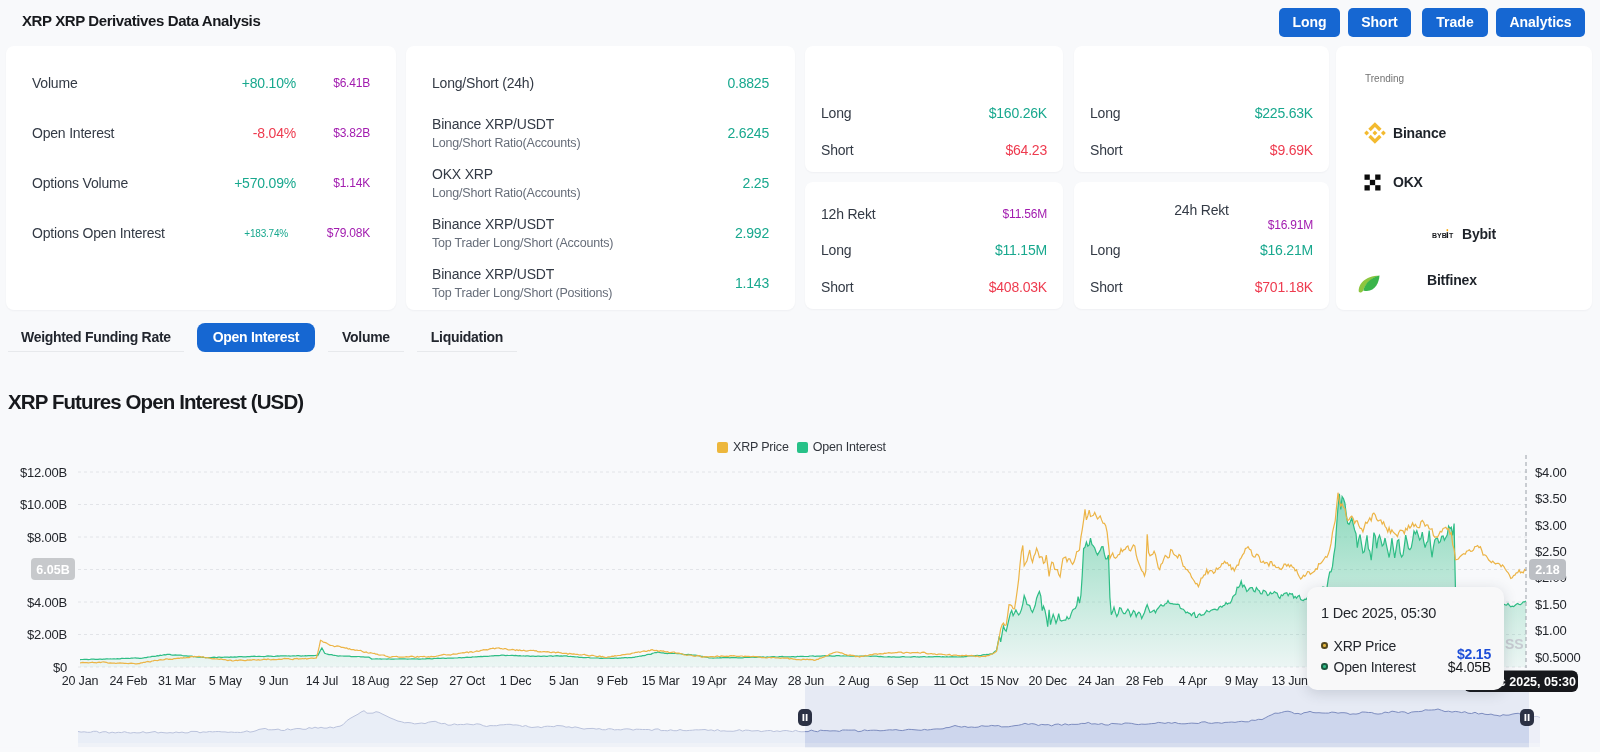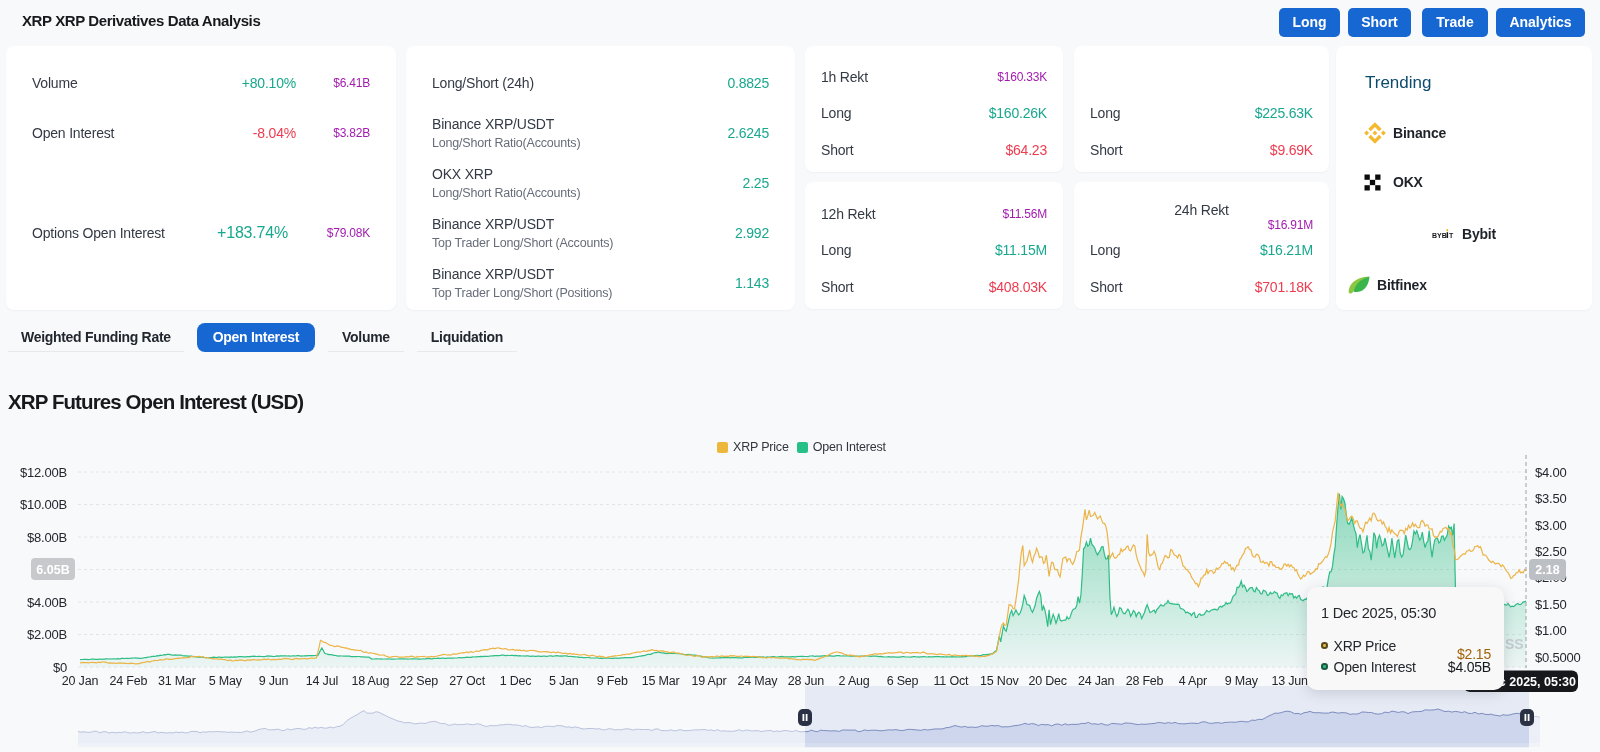--- a/index.html
+++ b/index.html
@@ -31,23 +31,28 @@
   <div class="row" style="top:25px; height:24px;">
       <span class="lbl">Volume</span>
       <span class="grn" style="margin-left:auto; font-size:14px; letter-spacing:-0.2px;">+80.10%</span>
       <span class="val" style="width:74px; text-align:right;">$6.41B</span>
     </div>
   <div class="row" style="top:75px; height:24px;">
       <span class="lbl">Open Interest</span>
       <span class="red" style="margin-left:auto; font-size:14px; letter-spacing:-0.2px;">-8.04%</span>
       <span class="val" style="width:74px; text-align:right;">$3.82B</span>
     </div>
+  <div class="row" style="top:125px; height:24px;">
+      <span class="lbl">Options Volume</span>
+      <span class="grn" style="margin-left:auto; font-size:14px; letter-spacing:-0.2px;">+570.09%</span>
+      <span class="val" style="width:74px; text-align:right;">$1.14K</span>
+    </div>
   <div class="row" style="top:175px; height:24px;">
       <span class="lbl">Options Open Interest</span>
-      <span class="grn" style="margin-left:auto; font-size:16px; letter-spacing:-0.2px;">+183.74%</span>
+      <span class="grn" style="margin-left:auto; font-size:10px; letter-spacing:-0.2px;">+183.74%</span>
       <span class="val" style="width:82px; text-align:right;">$79.08K</span>
     </div>
 </div>
 
 <div class="card" style="left:406px; top:46px; width:389px; height:264px;">
   <div class="row" style="top:25px; height:24px;">
       <span class="lbl">Long/Short (24h)</span>
       <span class="grn" style="margin-left:auto; font-size:14px; letter-spacing:-0.2px;">0.8825</span>
     </div>
   <div class="row" style="top:66px; height:42px;">
@@ -62,24 +67,20 @@
       <span><span class="lbl">Binance XRP/USDT</span><br><span class="sub">Top Trader Long/Short (Accounts)</span></span>
       <span class="grn" style="margin-left:auto; font-size:14px; letter-spacing:-0.2px;">2.992</span>
     </div>
   <div class="row" style="top:216px; height:42px;">
       <span><span class="lbl">Binance XRP/USDT</span><br><span class="sub">Top Trader Long/Short (Positions)</span></span>
       <span class="grn" style="margin-left:auto; font-size:14px; letter-spacing:-0.2px;">1.143</span>
     </div>
 </div>
 
 <div class="card" style="left:805px; top:46px; width:258px; height:126px;">
-  <div class="row" style="left:16px; right:16px; top:19px; height:24px;">
-      <span class="lbl">1h Rekt</span>
-      <span class="val" style="margin-left:auto;">$160.33K</span>
-    </div>
   <div class="row" style="left:16px; right:16px; top:55px; height:24px;">
       <span class="lbl">Long</span>
       <span class="grn" style="margin-left:auto; font-size:14px; letter-spacing:-0.2px;">$160.26K</span>
     </div>
   <div class="row" style="left:16px; right:16px; top:92px; height:24px;">
       <span class="lbl">Short</span>
       <span class="red" style="margin-left:auto; font-size:14px; letter-spacing:-0.2px;">$64.23</span>
     </div>
 </div>
 <div class="card" style="left:1074px; top:46px; width:255px; height:126px;">
@@ -115,21 +116,21 @@
       <span class="lbl">Long</span>
       <span class="grn" style="margin-left:auto; font-size:14px; letter-spacing:-0.2px;">$16.21M</span>
     </div>
   <div class="row" style="left:16px; right:16px; top:93px; height:24px;">
       <span class="lbl">Short</span>
       <span class="red" style="margin-left:auto; font-size:14px; letter-spacing:-0.2px;">$701.18K</span>
     </div>
 </div>
 
 <div class="card" style="left:1336px; top:46px; width:256px; height:264px;">
-  <div class="abs" style="left:29px; top:27px; font-size:17px; color:#0c4a6e;">Trending</div>
+  <div class="abs" style="left:29px; top:27px; font-size:10px; color:#737373;">Trending</div>
   <div class="abs" style="left:28px; top:76px; width:200px; height:22px; display:flex; align-items:center;">
     <svg width="22" height="22" viewBox="0 0 126.61 126.61">
       <g fill="#F3BA2F">
         <path d="M38.73,53.2 L62.84,29.09 L86.96,53.2 L100.99,39.17 L62.84,1.02 L24.7,39.17 Z"></path>
         <path d="M38.73,73.41 L62.84,97.52 L86.96,73.41 L100.99,87.44 L62.84,125.59 L24.7,87.44 Z"></path>
         <path d="M1.04,63.31 L15.07,49.27 L29.1,63.31 L15.07,77.34 Z"></path>
         <path d="M97.52,63.31 L111.55,49.27 L125.58,63.31 L111.55,77.34 Z"></path>
         <path d="M48.81,63.31 L62.84,49.27 L76.87,63.31 L62.84,77.34 Z"></path>
       </g>
     </svg>
@@ -149,21 +150,21 @@
   </div>
   <div class="abs" style="left:28px; top:177px; width:200px; height:22px; display:flex; align-items:center;justify-content:center;">
     <svg width="22" height="11" viewBox="0 0 22 11">
       <text x="0" y="9" font-size="7" font-weight="bold" fill="#14161a" font-family="Liberation Sans">BYB</text>
       <rect x="14.6" y="3.2" width="1.5" height="5.8" fill="#14161a"></rect>
       <rect x="14.6" y="0.2" width="1.5" height="2" fill="#f7a600"></rect>
       <text x="17" y="9" font-size="7" font-weight="bold" fill="#14161a" font-family="Liberation Sans">T</text>
     </svg>
     <span class="tname" style="margin-left:8px;">Bybit</span>
   </div>
-  <div class="abs" style="left:10px; top:226px; width:200px; height:26px; display:flex; align-items:center;">
+  <div class="abs" style="left:20px; top:226px; width:200px; height:26px; display:flex; gap:40px;">
     <svg width="26" height="24" viewBox="0 0 26 24">
       <path d="M2.8 19.8 C2.2 12.5 8.5 4.2 23.5 3.6 C23 3.9 11.5 6.6 7.2 18.6 C5.8 20.9 3.8 21.1 2.8 19.8 Z" fill="#8dc63f"></path>
       <path d="M23.5 3.6 C23.2 10.8 18.2 21.6 7.2 18.6 C9.2 11.0 15.8 5.2 23.5 3.6 Z" fill="#3ab54a"></path>
     </svg>
     <span class="tname" style="margin-left:5px;">Bitfinex</span>
   </div>
 </div>
 
 <div class="abs" style="left:8px; top:323px; height:30px; display:flex; gap:13px;">
   <div style="height:29px; line-height:29px; padding:0 13px; font-size:14px; letter-spacing:-0.3px; font-weight:bold; color:#22262e; border-bottom:1px solid #e7e9ec;">Weighted Funding Rate</div>
@@ -281,20 +282,20 @@
 
   <rect x="1464" y="670.5" width="114" height="21.5" rx="6" fill="#17181c"></rect>
   <text x="1576" y="686" text-anchor="end" font-size="12.5" font-weight="bold" fill="#fff" font-family="Liberation Sans">1 Dec 2025, 05:30</text>
 </svg>
 
 <div class="abs" style="left:1307px; top:587px; width:197px; height:103px; background:#f8f8f9; border-radius:10px; box-shadow:0 3px 14px rgba(50,60,80,0.18);">
   <div class="abs" style="left:14px; top:18px; font-size:14.5px; letter-spacing:-0.2px; color:#23262c; font-weight:500;">1 Dec 2025, 05:30</div>
   <div class="abs" style="left:14px; top:51px; right:13px; height:15px; display:flex; align-items:center;">
     <span style="width:6.5px; height:6.5px; border-radius:50%; background:#e3b53c; border:2px solid #57491f;"></span>
     <span style="margin-left:6px; font-size:14px; letter-spacing:-0.2px; color:#23262c;">XRP Price</span>
-    <span style="margin-left:auto; font-size:14px; letter-spacing:-0.2px; color:#a16207; font-weight:400;margin-top:16px;">$2.15</span>
+    <span style="margin-left:auto; font-size:14px; letter-spacing:-0.2px; color:#1d4ed8; font-weight:700;margin-top:16px;">$2.15</span>
   </div>
   <div class="abs" style="left:14px; top:72px; right:13px; height:15px; display:flex; align-items:center;">
     <span style="width:6.5px; height:6.5px; border-radius:50%; background:#2ebd85; border:2px solid #1d5941;"></span>
     <span style="margin-left:6px; font-size:14px; letter-spacing:-0.2px; color:#23262c;">Open Interest</span>
     <span style="margin-left:auto; font-size:14px; letter-spacing:-0.2px; color:#16181c; font-weight:500;">$4.05B</span>
   </div>
 </div>
 
 </body></html>

